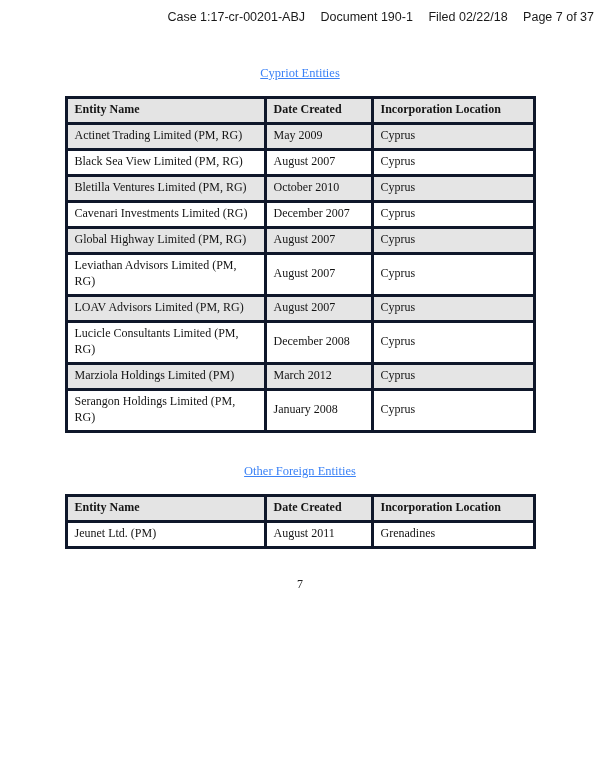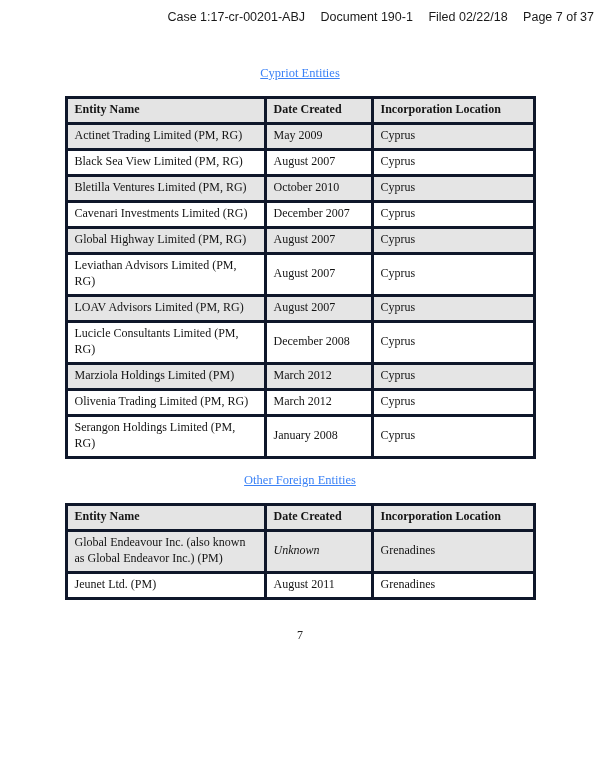--- a/index.html
+++ b/index.html
@@ -22,21 +22,21 @@
     white-space: nowrap;
   }
   .case-header .seg { display: inline-block; margin: 0 6px; }
   .section-title {
     text-align: center;
     font-size: 12.5px;
     color: #3b82f6;
   }
   .section-title .underlined { text-decoration: underline; }
   .title-1 { margin-top: 42px; }
-  .title-2 { margin-top: 14px; }
+  .title-2 { margin-top: 31px; }
   table.entities {
     width: 468px;
     margin: 15px auto 0 auto;
     border-collapse: collapse;
     table-layout: fixed;
     border: 2px solid #787878;
     font-size: 12px;
     color: #141414;
   }
   table.entities col.c1 { width: 199px; }
@@ -132,25 +132,20 @@
         <td>Lucicle Consultants Limited (PM, RG)</td>
         <td>December 2008</td>
         <td>Cyprus</td>
       </tr>
       <tr class="shaded">
         <td>Marziola Holdings Limited (PM)</td>
         <td>March 2012</td>
         <td>Cyprus</td>
       </tr>
       <tr>
-        <td>Olivenia Trading Limited (PM, RG)</td>
-        <td>March 2012</td>
-        <td>Cyprus</td>
-      </tr>
-      <tr>
         <td>Serangon Holdings Limited (PM, RG)</td>
         <td>January 2008</td>
         <td>Cyprus</td>
       </tr>
     </tbody>
   </table>
 
   <div class="section-title title-2">
     <span class="underlined">Other Foreign Entities</span>
   </div>
@@ -162,25 +157,20 @@
         <col class="c3">
       </colgroup>
     <thead>
       <tr>
         <th>Entity Name</th>
         <th>Date Created</th>
         <th>Incorporation Location</th>
       </tr>
     </thead>
     <tbody>
-      <tr class="shaded">
-        <td>Global Endeavour Inc. (also known as Global Endeavor Inc.) (PM)</td>
-        <td class="italic">Unknown</td>
-        <td>Grenadines</td>
-      </tr>
       <tr>
         <td>Jeunet Ltd. (PM)</td>
         <td>August 2011</td>
         <td>Grenadines</td>
       </tr>
     </tbody>
   </table>
 
   <div class="page-number">7</div>
 

